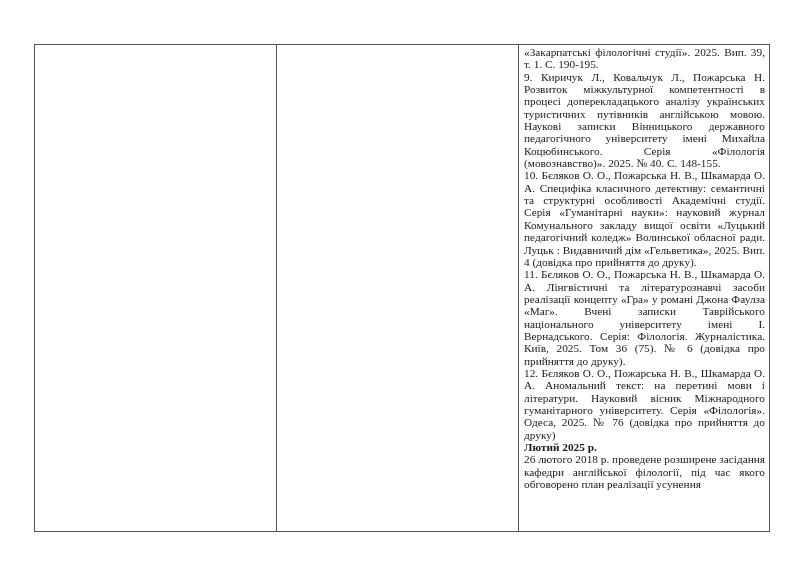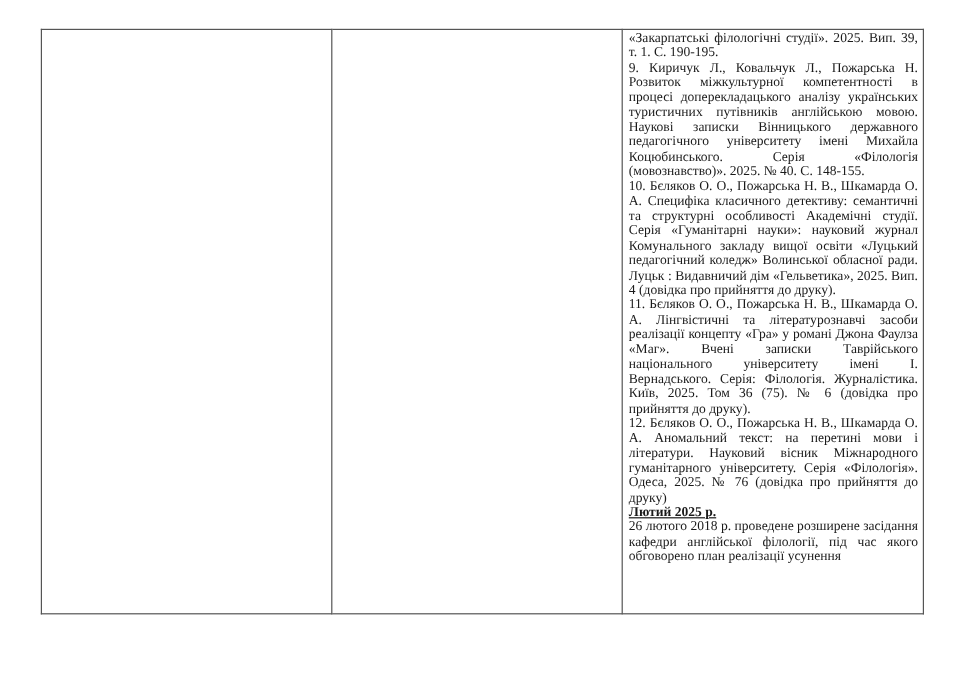--- a/index.html
+++ b/index.html
@@ -1,18 +1,18 @@
 <!DOCTYPE html>
 <html><head>
   <meta charset="utf-8">
   <style>
     html, body { margin: 0; padding: 0; background: #ffffff; }
     body { width: 800px; height: 566px; position: relative; overflow: hidden; }
     .page-table {
-      position: absolute; left: 34px; top: 24px;
+      position: absolute; left: 34px; top: 44px;
       border-collapse: collapse;
       table-layout: fixed;
     }
     .page-table td {
       border: 1px solid #555555;
       vertical-align: top;
       padding: 0;
     }
     .col1 { width: 241px; }
     .col2 { width: 241px; }
@@ -20,21 +20,21 @@
     .cell-content {
       height: 485px;
       overflow: hidden;
       padding: 1px 4px 0 5px;
       font-family: "Liberation Serif", serif;
       font-size: 11.3px;
       line-height: 12.35px;
       color: #1a1a1a;
     }
     .para { text-align: justify; margin: 0; }
-    .heading { font-weight: bold; text-decoration: underline; margin: 0; }
+    .heading { font-weight: bold; margin: 0; }
   </style>
 </head>
 <body>
 
 <table class="page-table">
   <tbody>
       <tr>
     <td class="col1">
       <div class="cell-content"></div>
     </td>

